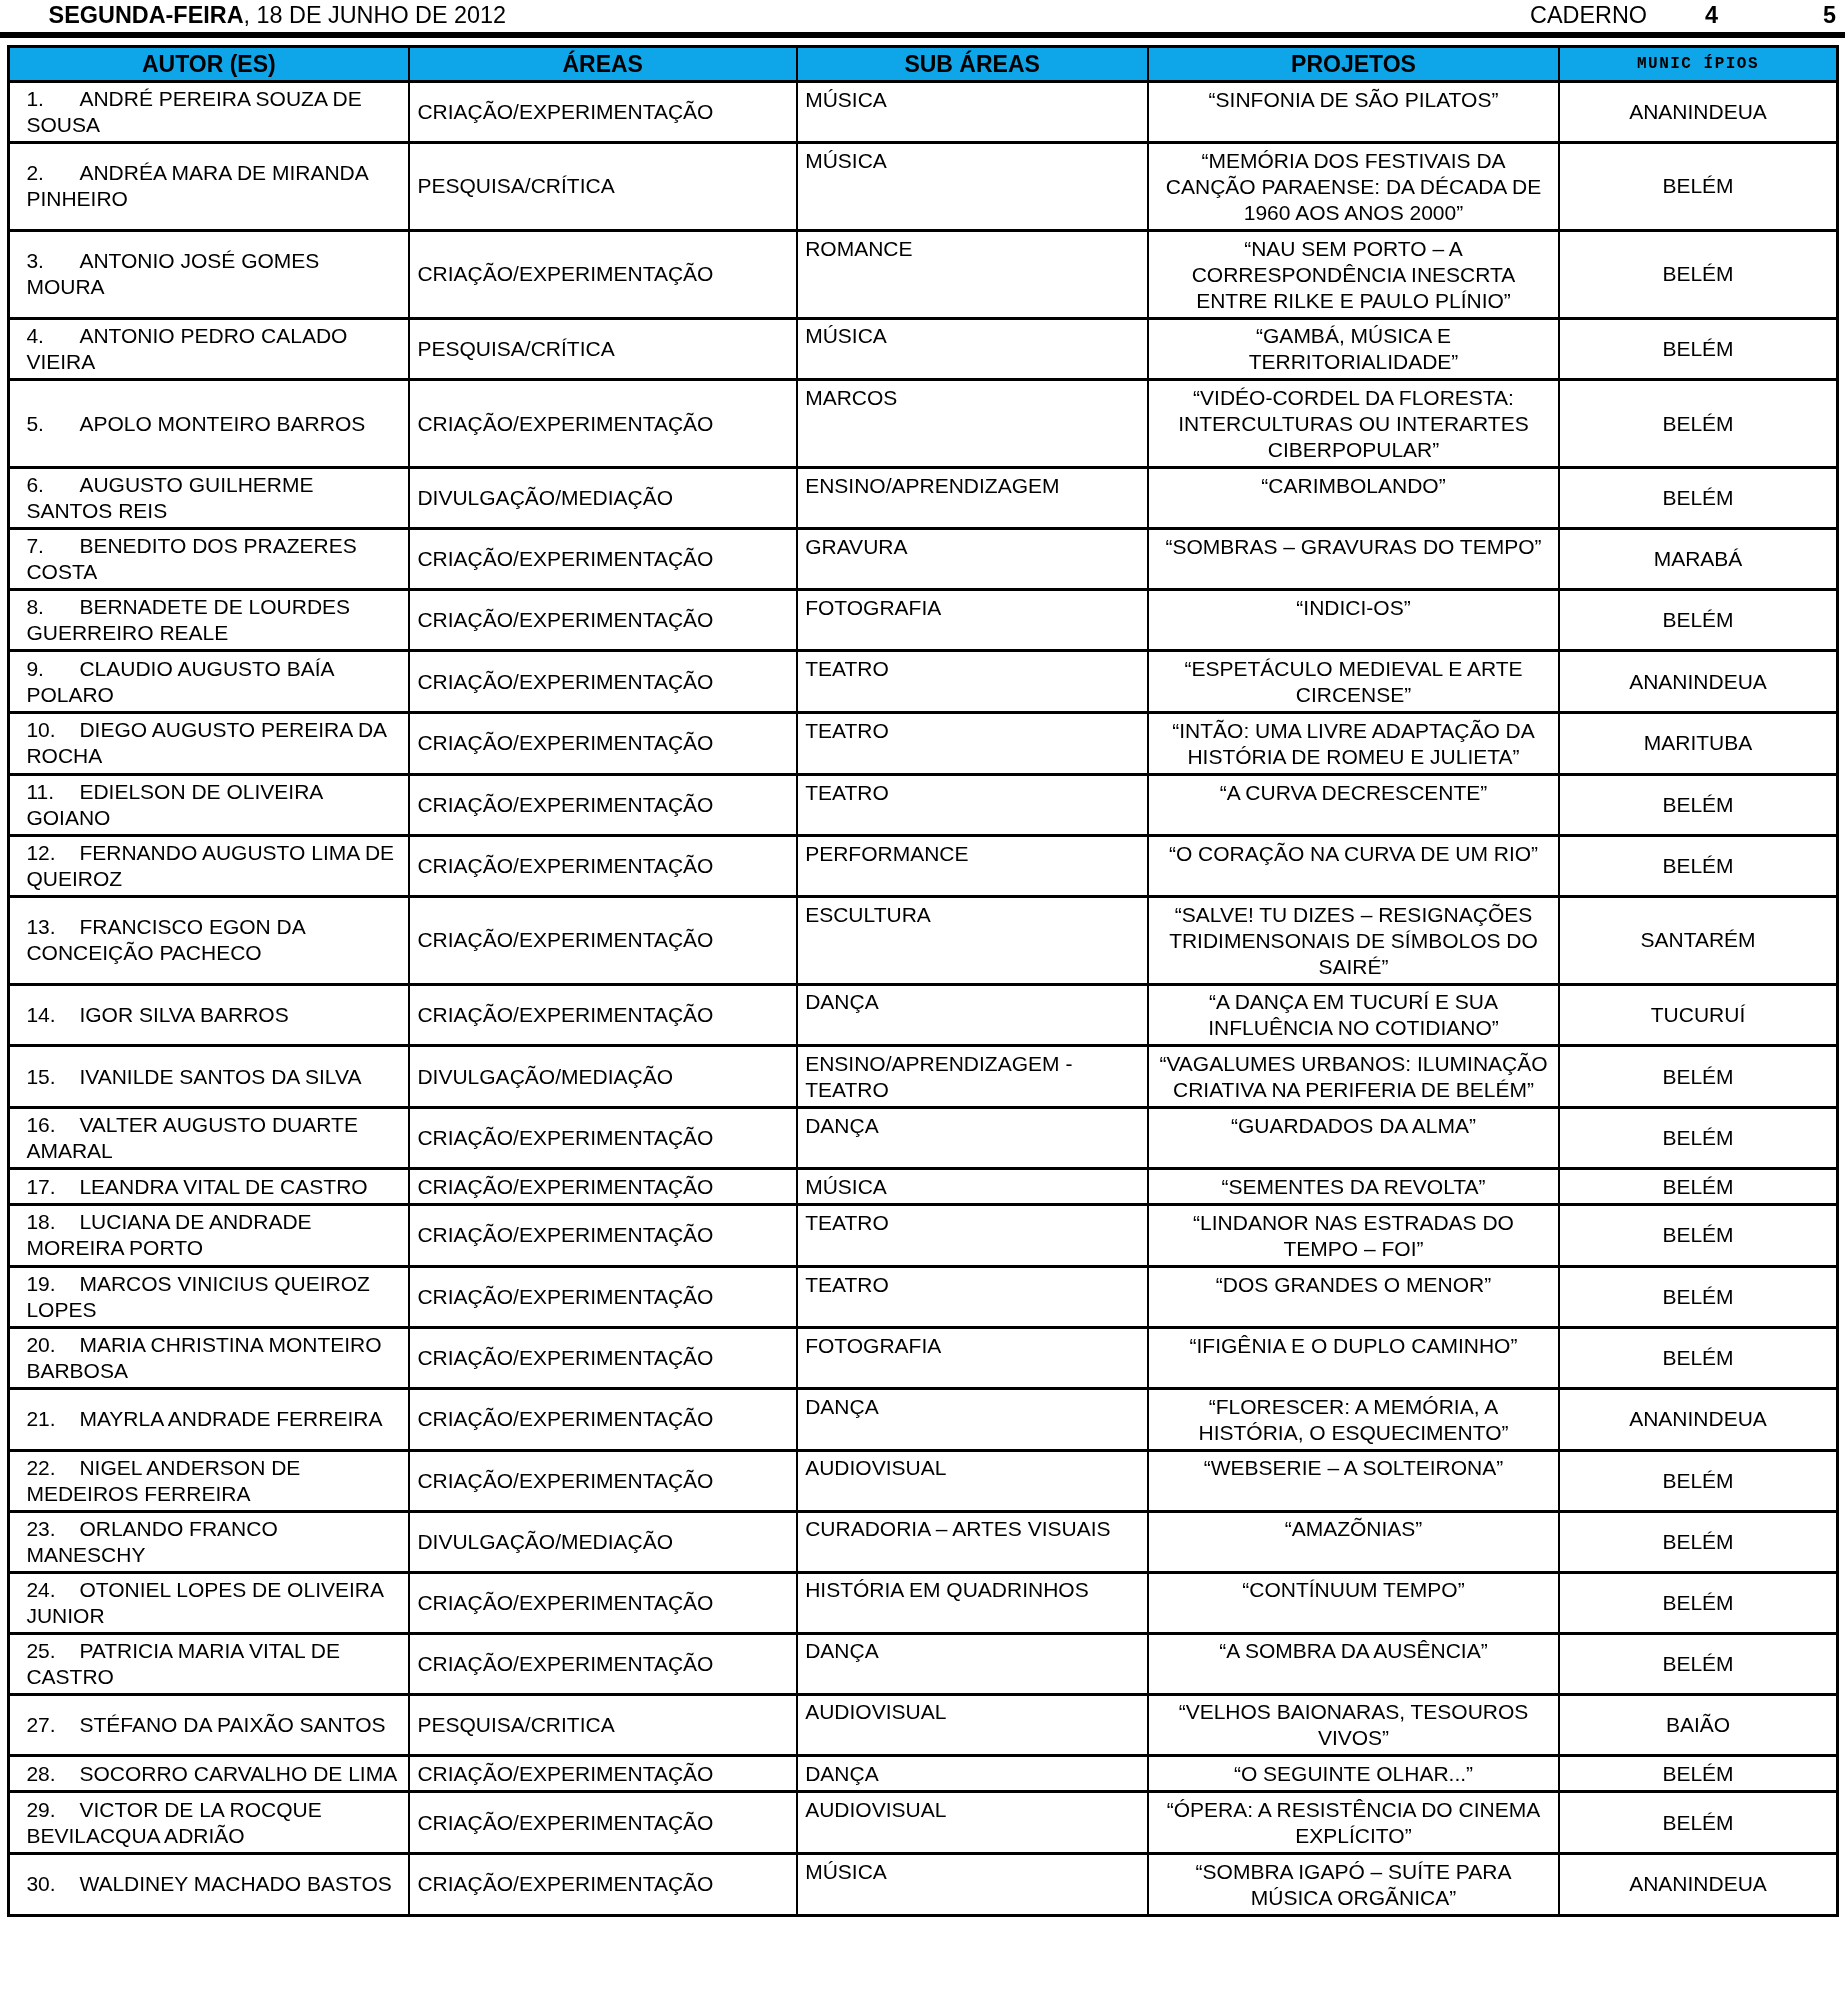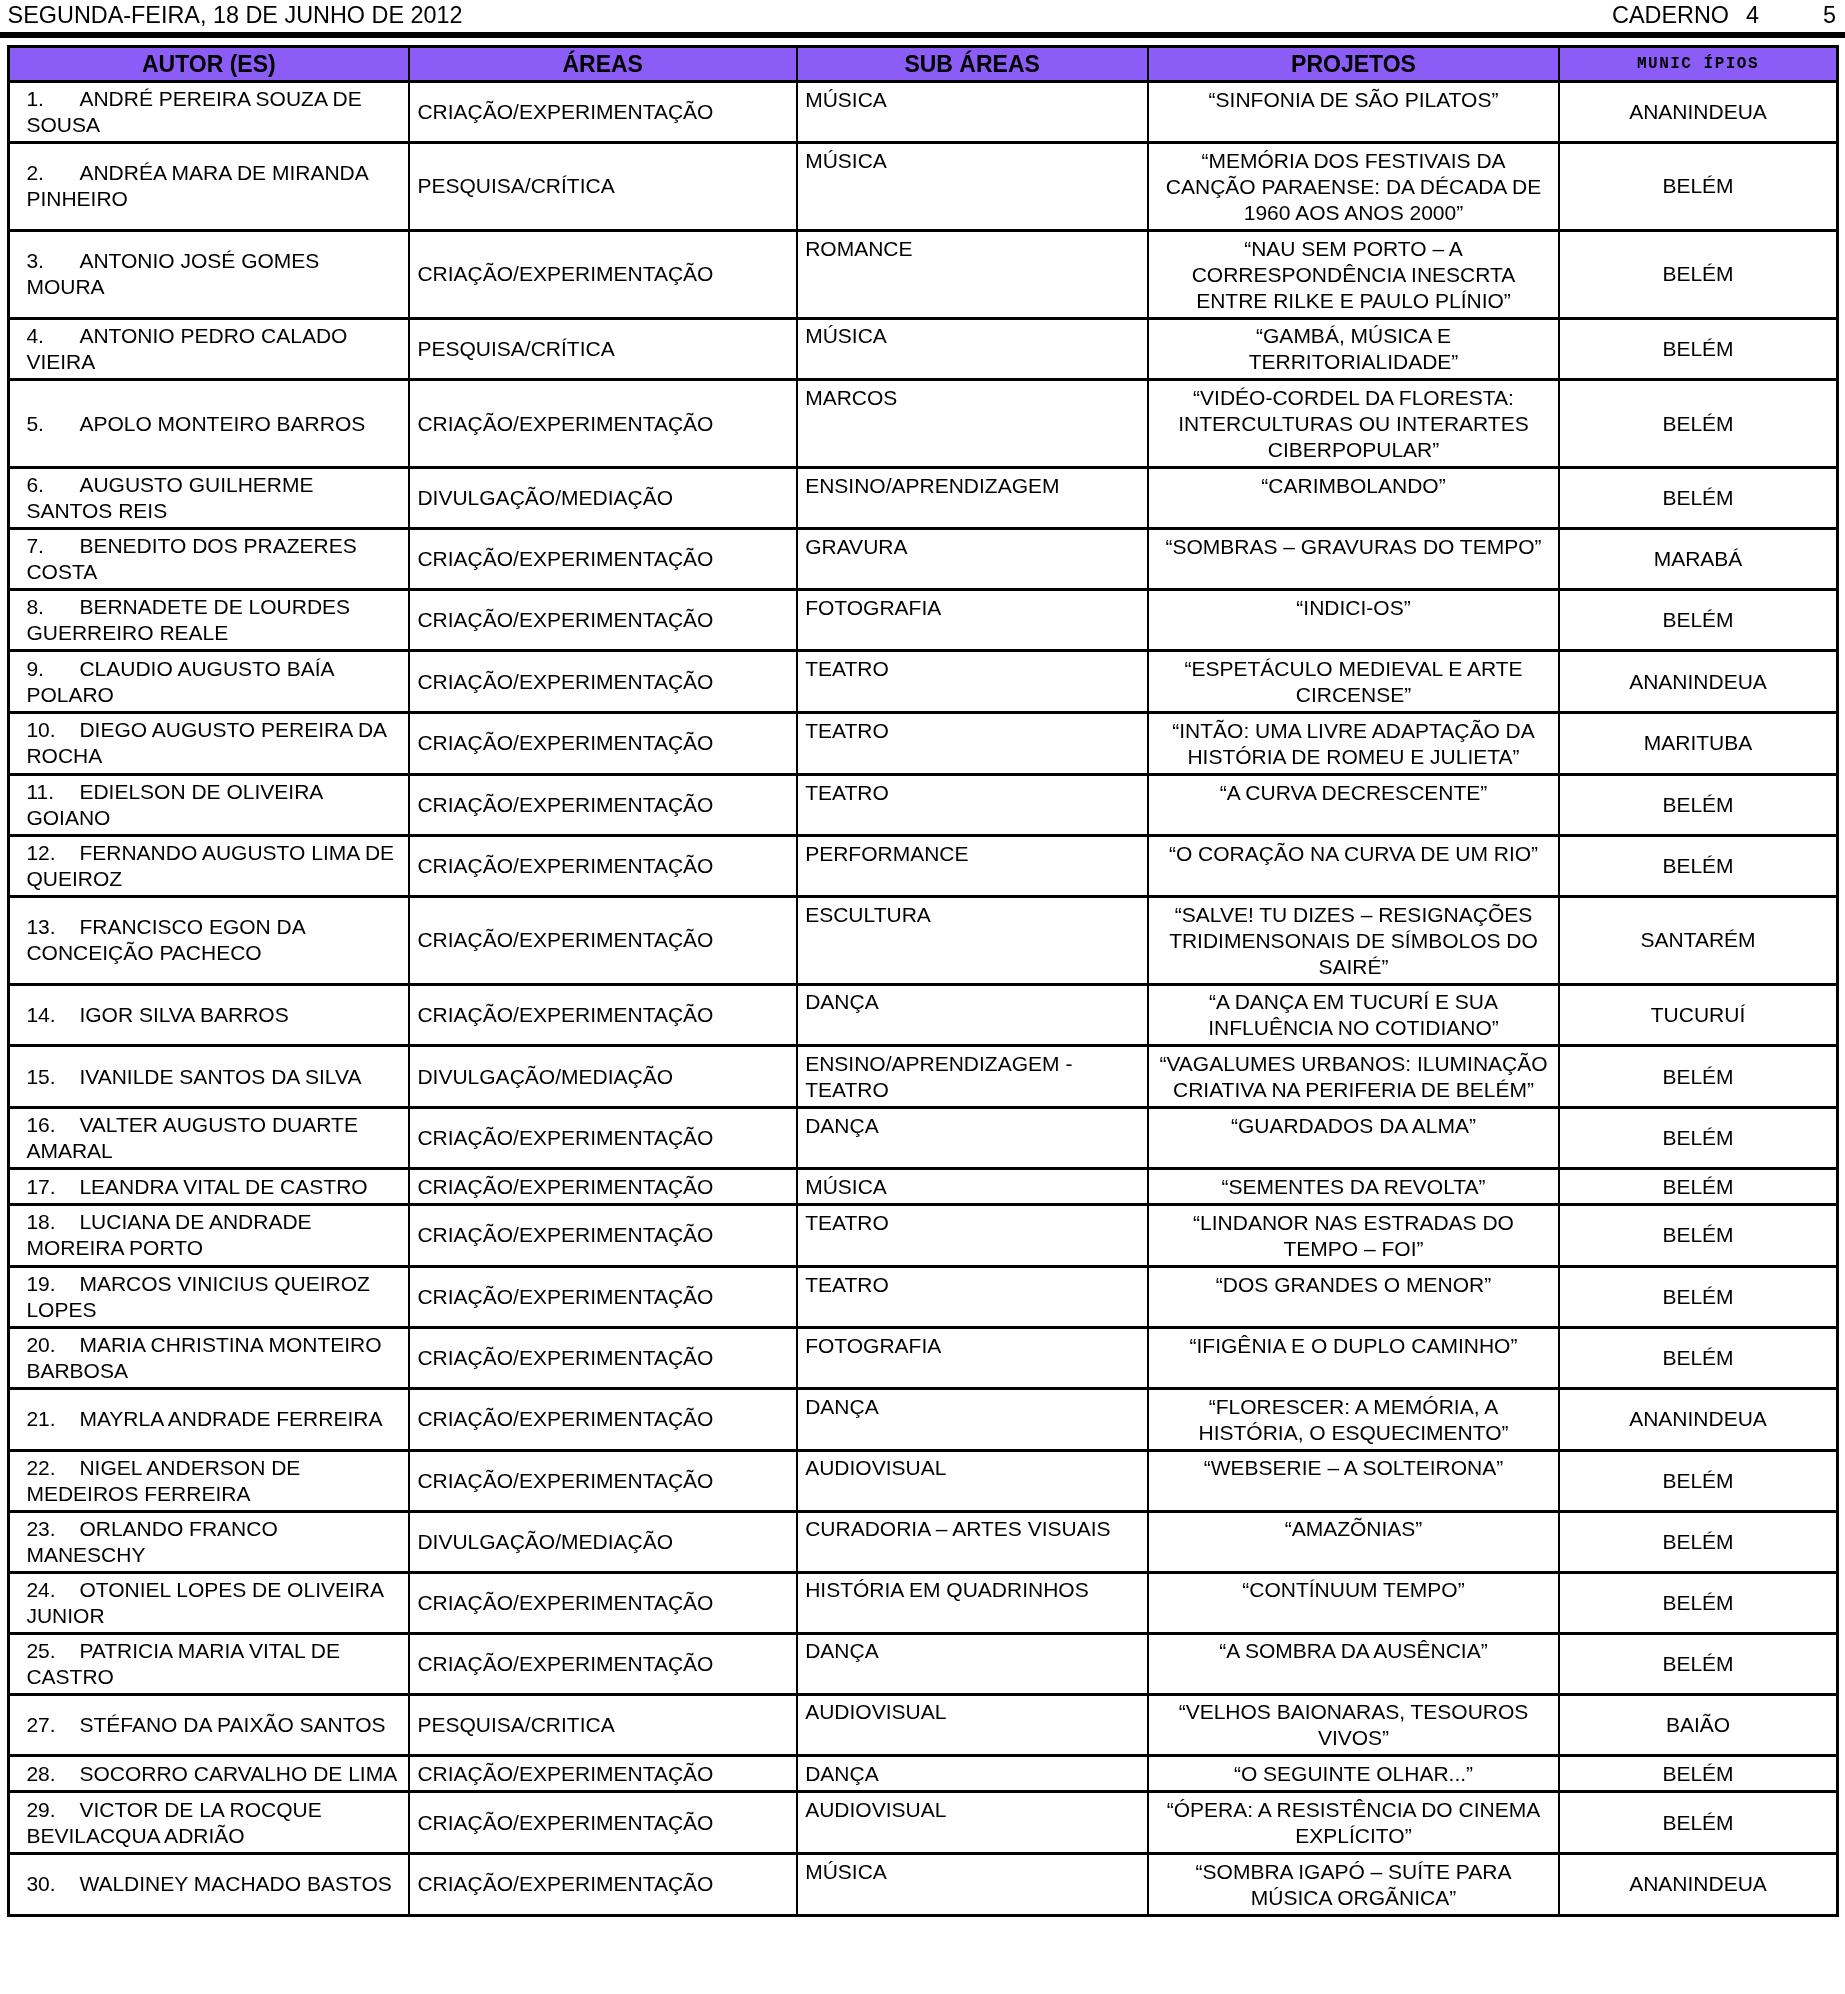--- a/index.html
+++ b/index.html
@@ -15,21 +15,21 @@
   }
   
   .page-header {
     display: flex;
     justify-content: space-between;
     align-items: baseline;
     padding: 1.5px 9px 0 7.6px;
     font-size: 23.4px;
     line-height: 27px;
   }
-  .ph-left .bold, .ph-right .bold { font-weight: normal; }
+  .ph-left .bold, .ph-right .bold { font-weight: bold; margin-left: 41px; }
   .ph-right { display: flex; gap: 17px; align-items: baseline; }
   .ph-right .pagegap { display: inline-block; width: 30px; }
   .rule {
     height: 6px;
     background: #000;
     margin-top: 3px;
     width: 100%;
   }
   
   table.doc-table {
@@ -45,21 +45,21 @@
   col.c-proj  { width: 22.5%; }
   col.c-mun   { width: 15.2%; }
   th {
     border: 2.3px solid #000;
     border-bottom: 3.8px solid #000;
     font-size: 23px;
     font-weight: bold;
     text-align: center;
     height: 35px;
     padding: 1.5px 4.5px;
-    background: #8b5cf6;
+    background: #0ea5e9;
   }
   th.th-mono {
     font-family: Liberation Mono, monospace;
     font-size: 16px;
     letter-spacing: 1.5px;
   }
   td {
     border: 2.3px solid #000;
     border-top: 3px solid #000;
     border-bottom: 3px solid #000;

